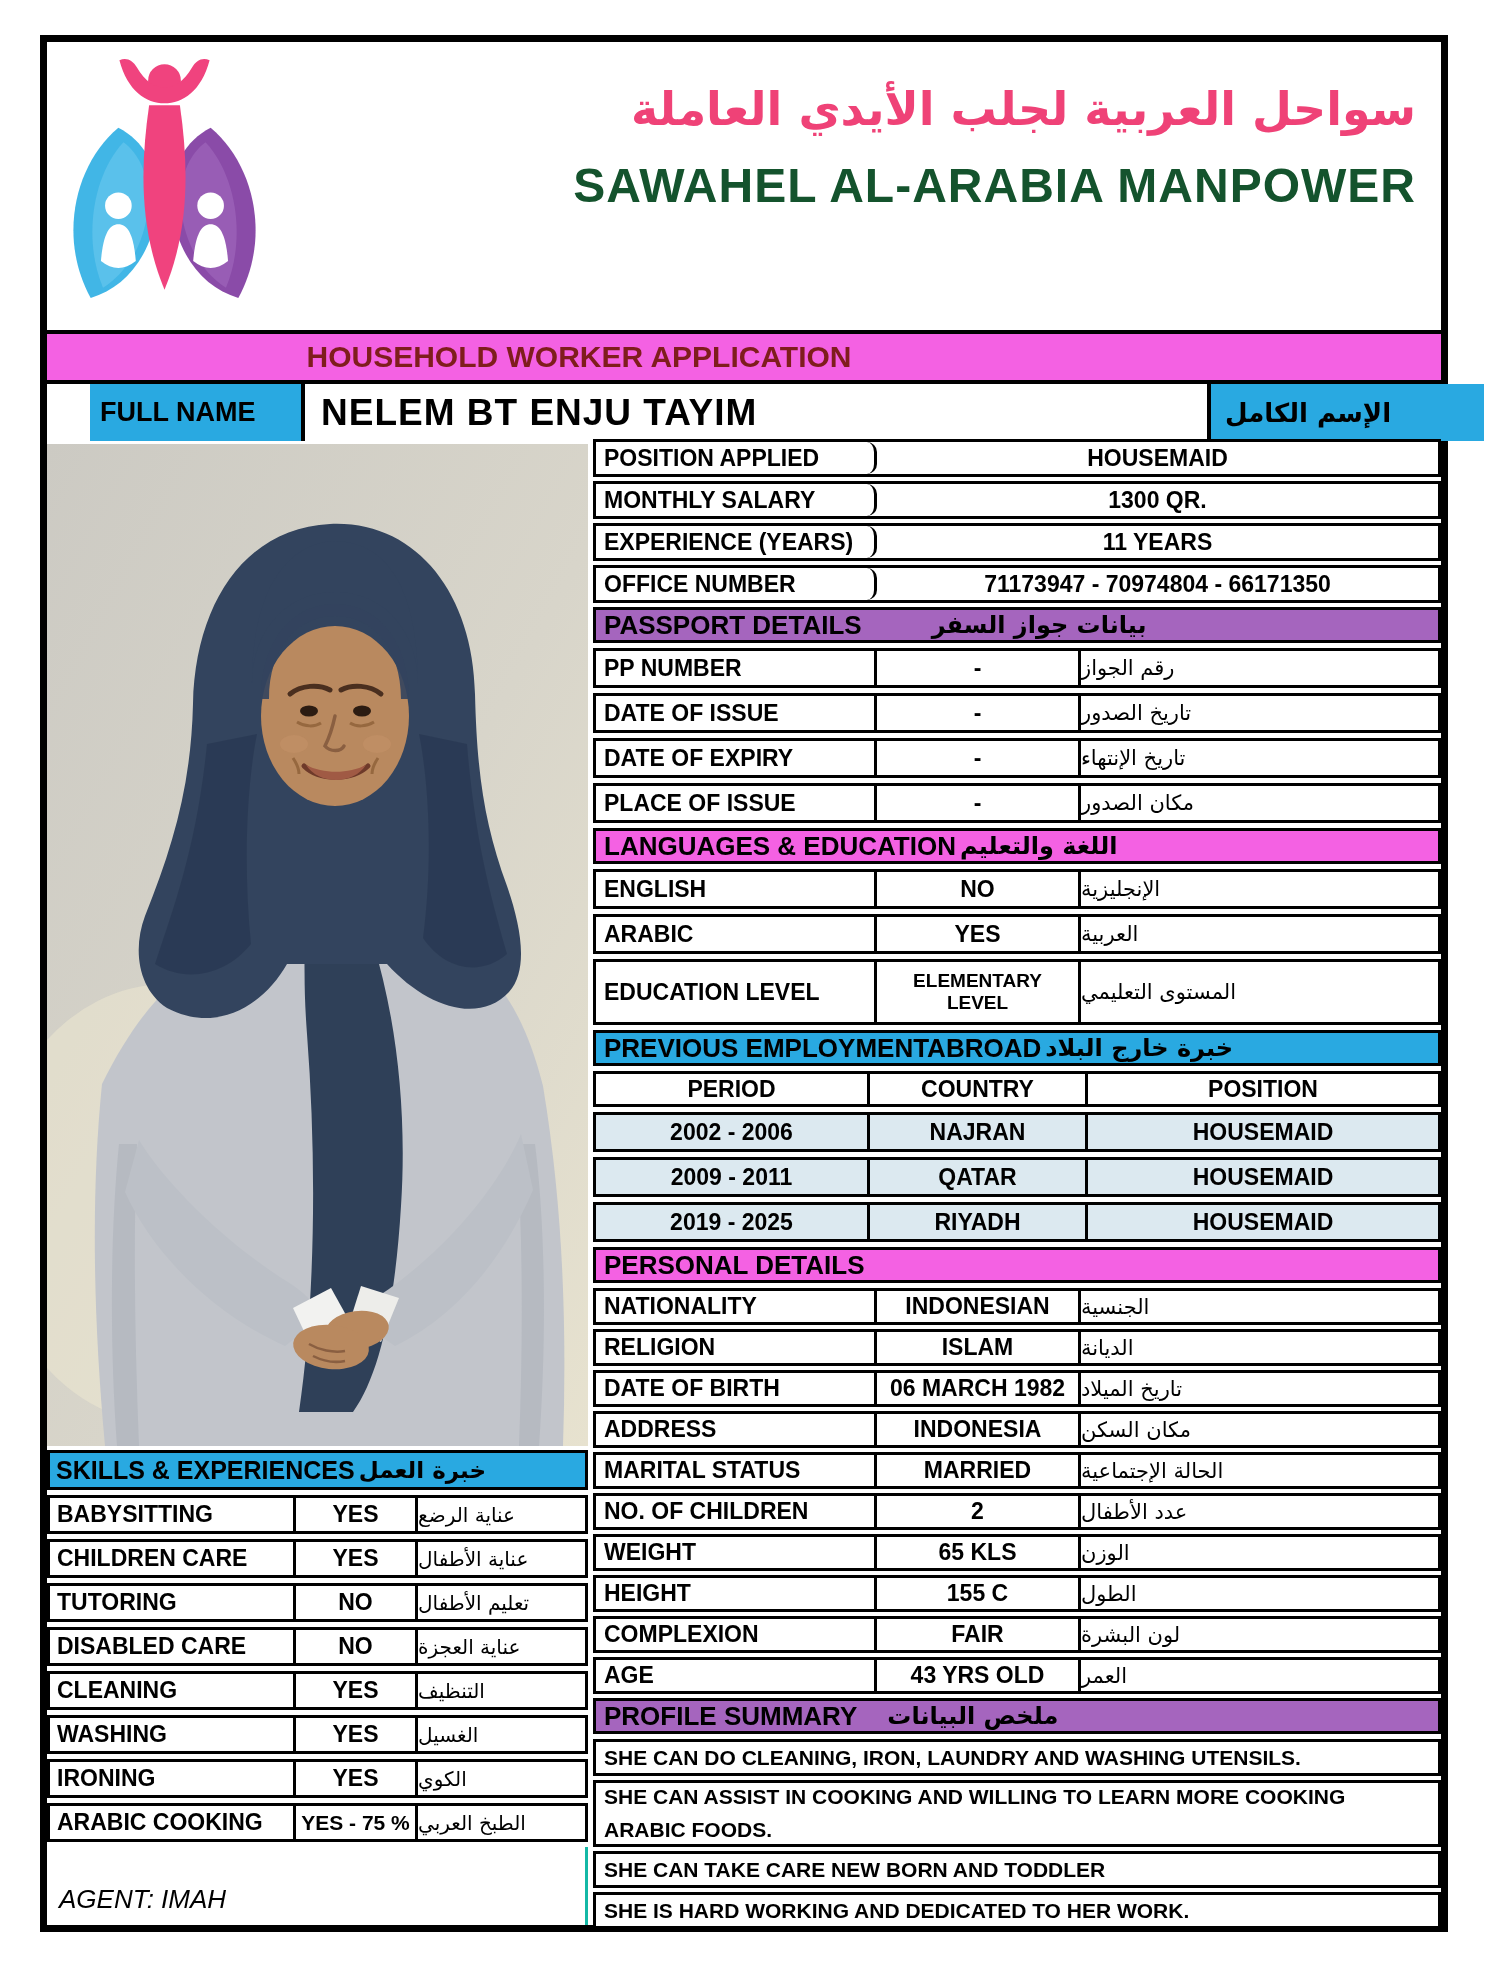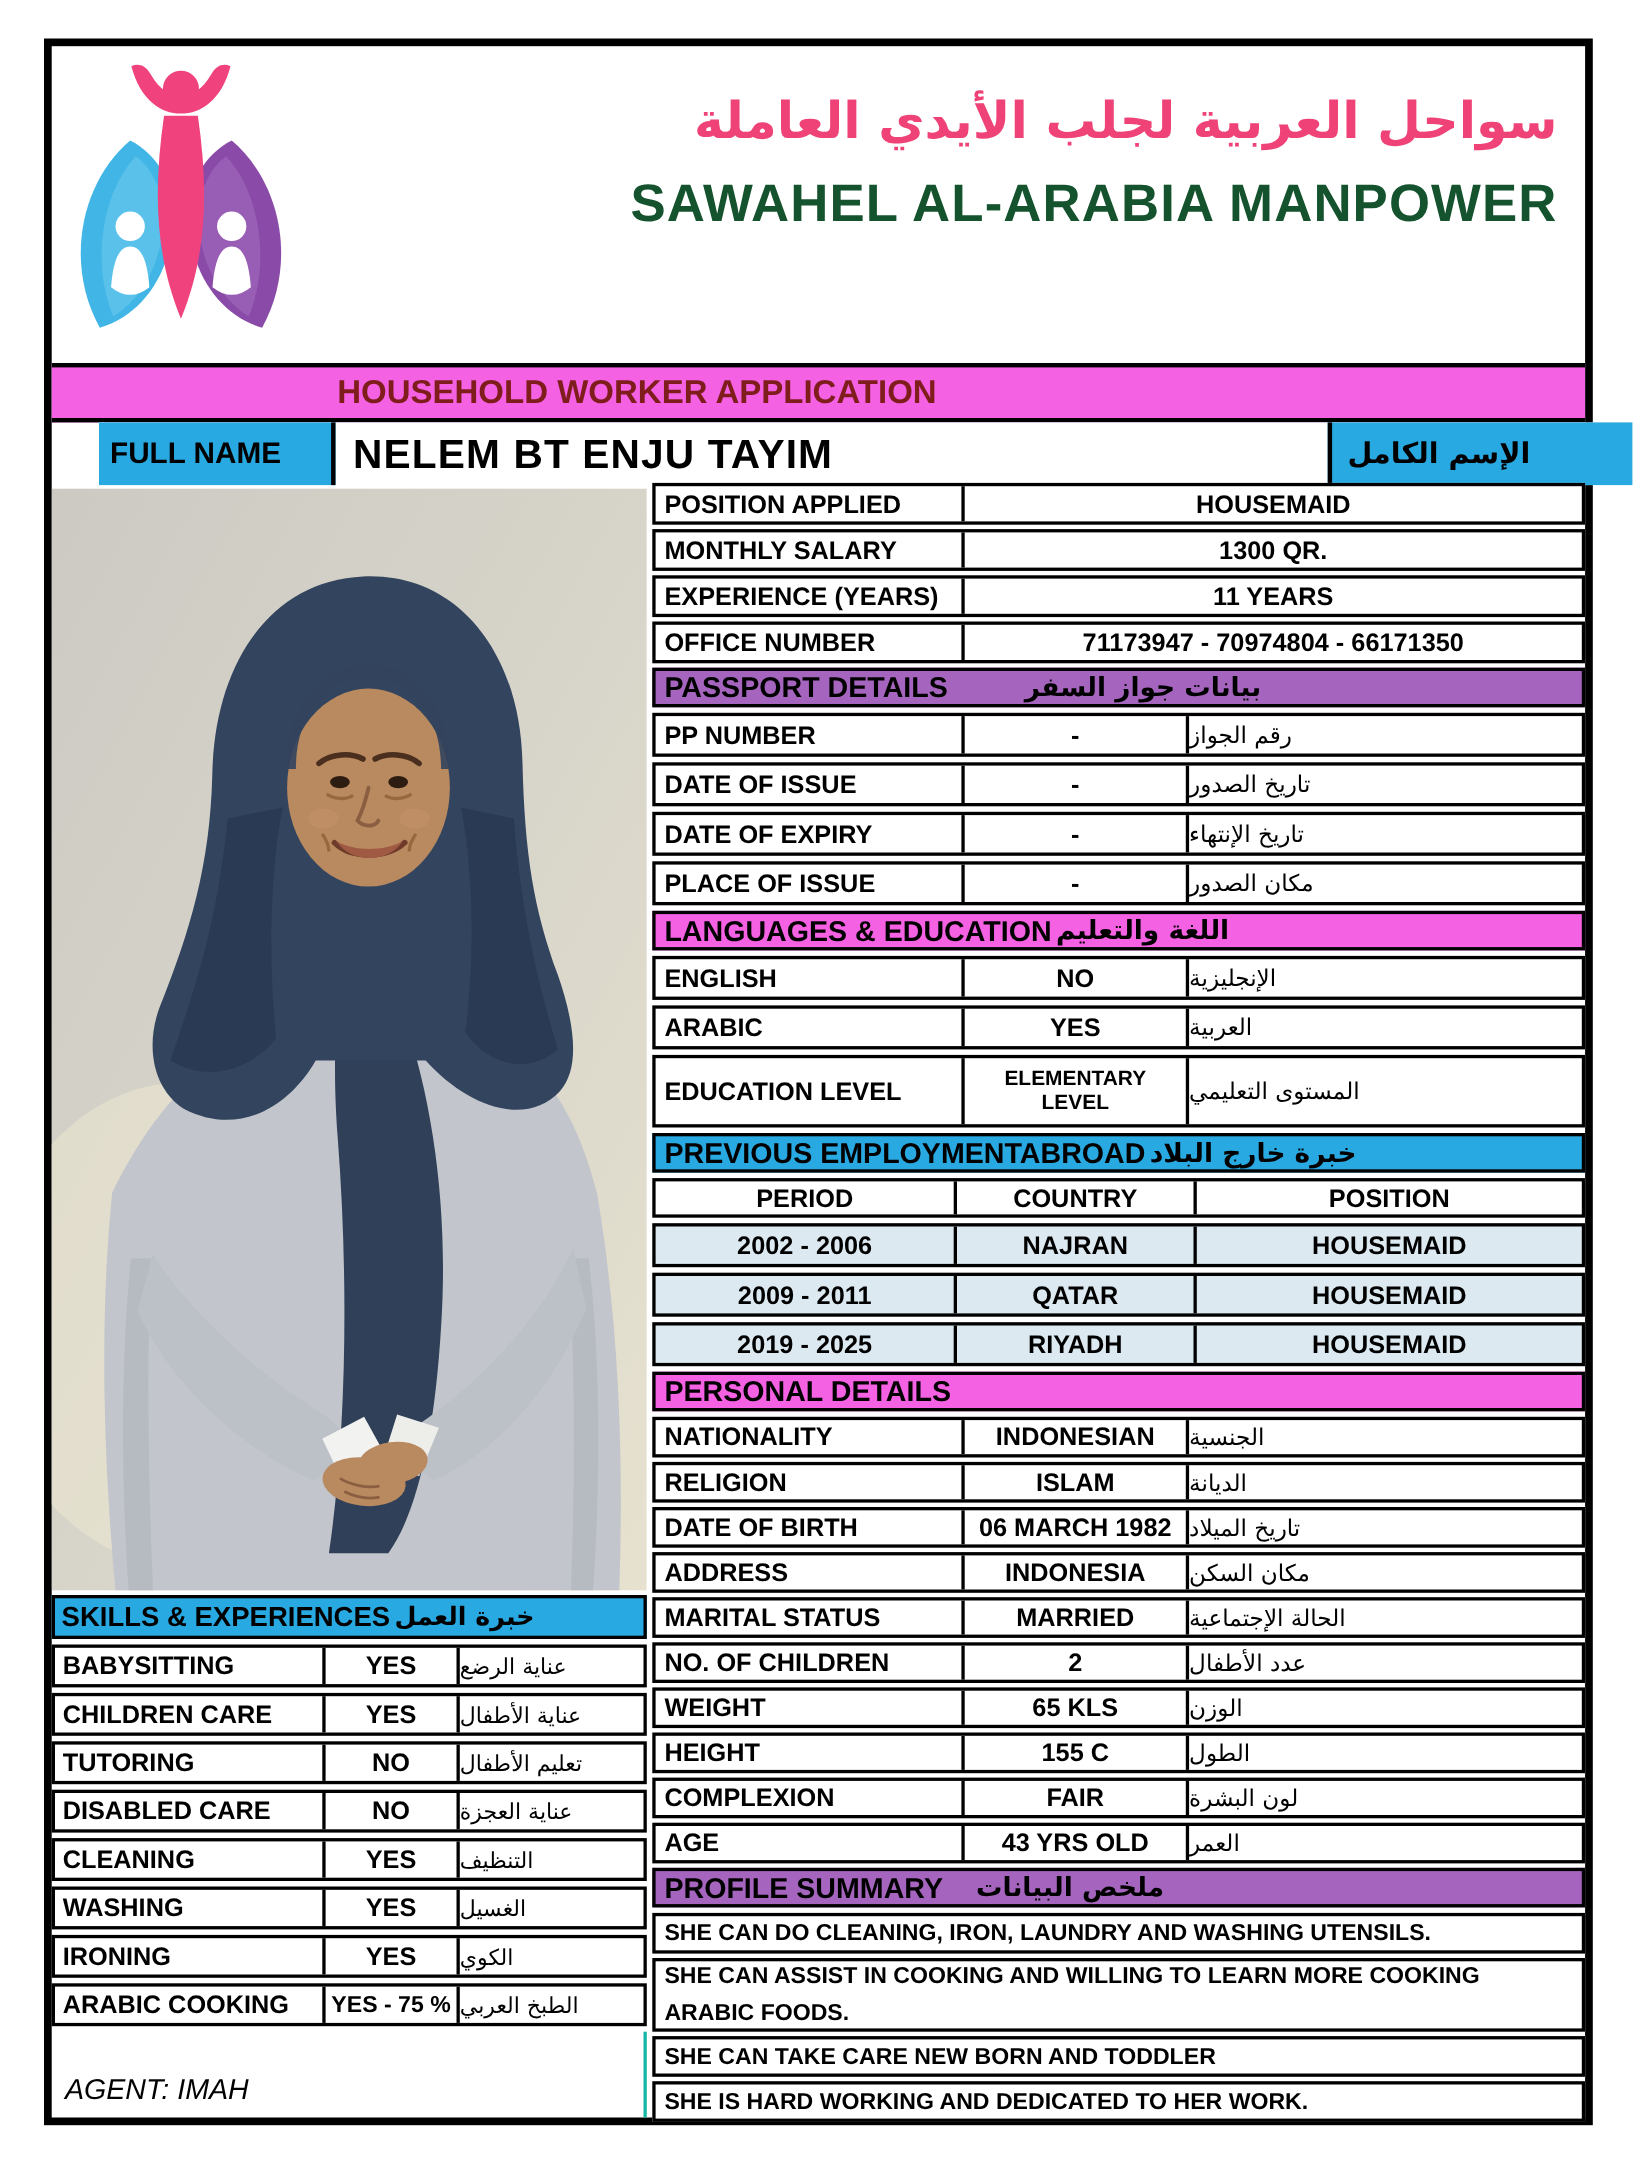--- a/index.html
+++ b/index.html
@@ -42,21 +42,21 @@
   .sk-ar { flex:1; display:flex; align-items:center; justify-content:flex-end; padding-right:7px;
     font-family:"DejaVu Sans", sans-serif; direction:rtl; font-size:20px; }
 
   .agent-box { position:absolute; left:0; top:1805px; width:541px; height:78px; border-right:3px solid #14b8a6;
     display:flex; align-items:flex-end; padding:0 0 10px 12px; font-style:italic; font-size:26px; }
 
   
   .rightcol { position:absolute; left:546px; top:397px; width:848px; }
 
   .r2 { height:38px; margin-bottom:4px; border:3px solid #000; display:flex; font-weight:bold; background:#fff; }
-  .r2 .lab { width:281px; border-right:3px solid #000; display:flex; align-items:center; padding-left:8px; font-size:23px; }
+  .r2 .lab { width:281px; border-right:3px solid #000; display:flex; align-items:center; padding-left:8px; font-size:23px;border-radius:10px; }
   .r2 .val { flex:1; display:flex; align-items:center; justify-content:center; font-size:23px; }
 
   .banner-row { height:36px; margin-bottom:5px; border:3px solid #000; display:flex; align-items:center;
     padding-left:8px; font-size:26px; font-weight:bold; white-space:nowrap; }
   .bn-cyan { background:#29A9E1; } .bn-pink { background:#F461E3; } .bn-purple { background:#A565BE; }
   .banner-row .ar2 { font-family:"DejaVu Sans", sans-serif; direction:rtl; font-size:24px; font-weight:bold; }
   .gap-lg { margin-left:70px; } .gap-md { margin-left:30px; } .gap-sm { margin-left:4px; }
 
   .r3 { height:40px; margin-bottom:5px; border:3px solid #000; display:flex; background:#fff; }
   .r3 .lab { width:281px; border-right:3px solid #000; display:flex; align-items:center; padding-left:8px;

